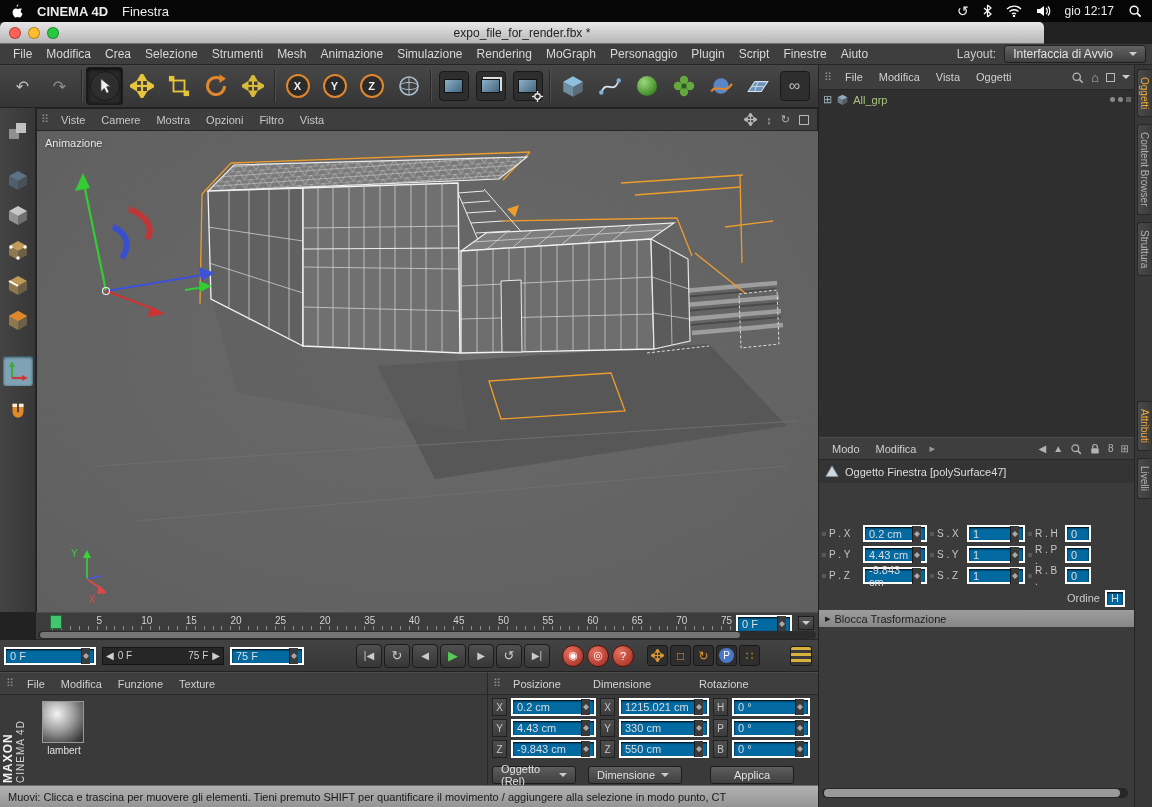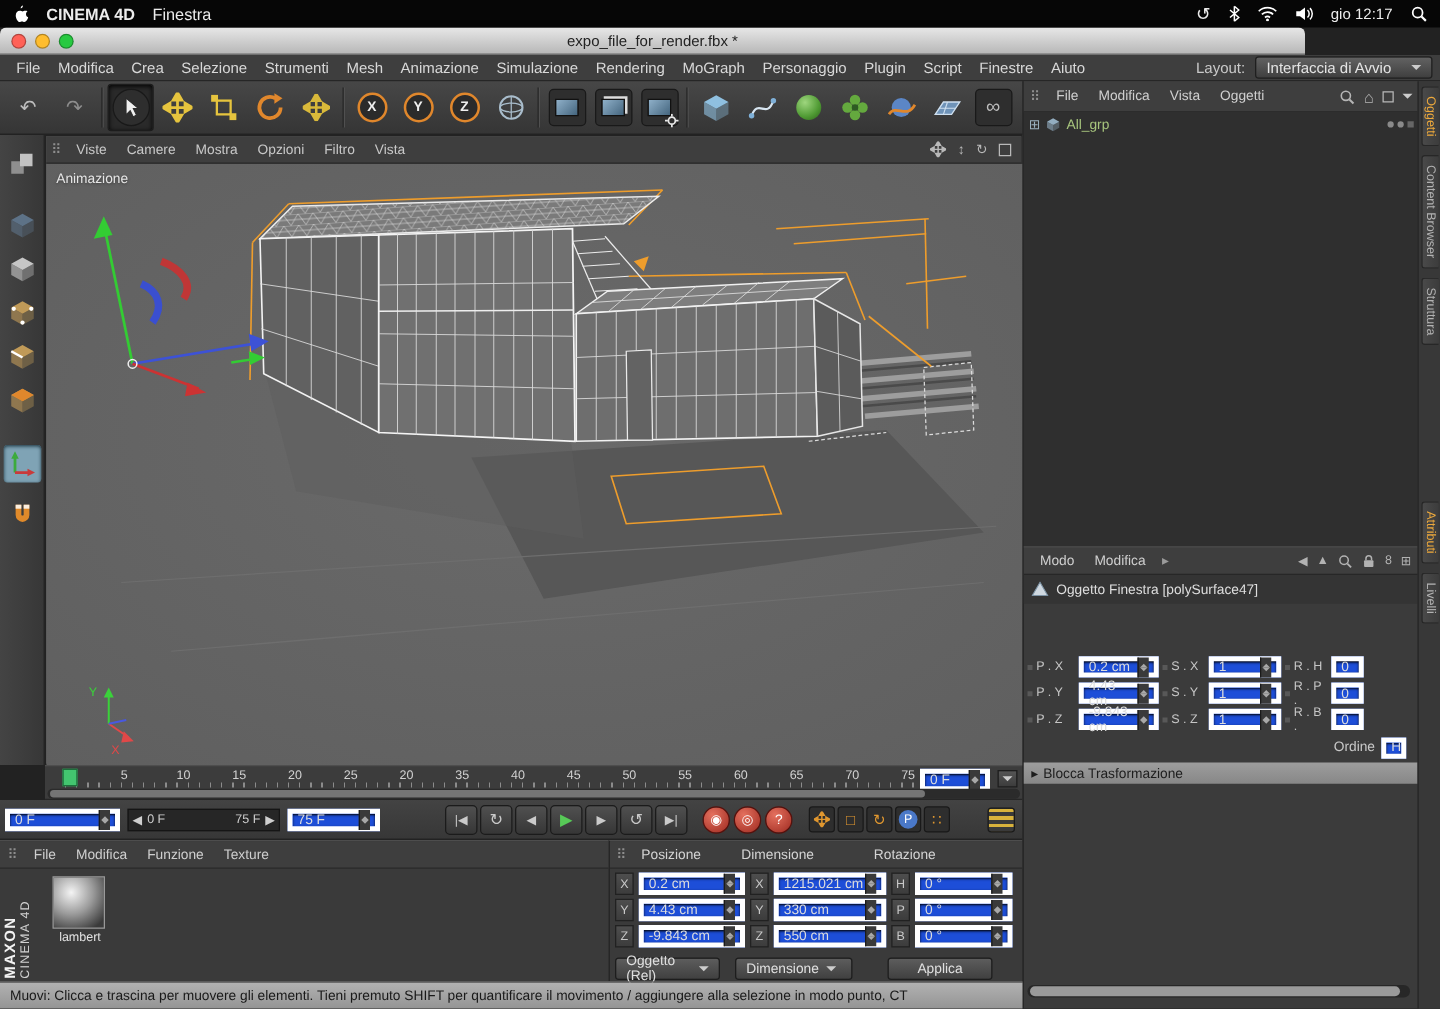--- a/index.html
+++ b/index.html
@@ -46,21 +46,21 @@
 .ruler{position:absolute;left:16px;top:2px;display:flex}
 .tick{width:44.6px;font-size:10px;color:#d2d2d2}
 .ruler-ticks{position:absolute;left:16px;top:13px;width:700px;height:4px;background:repeating-linear-gradient(90deg,#8c8c8c 0 1px,transparent 1px 8.92px)}
 #playhead{position:absolute;left:14px;top:2px;width:12px;height:14px;background:#43c56f;border:1px solid #1e6e3c}
 #tl-scroll{position:absolute;left:2px;top:18px;width:778px;height:8px;background:#2b2b2b;border-radius:4px}
 #tl-thumb{position:absolute;left:2px;top:1px;width:700px;height:6px;background:#757575;border-radius:3px}
 #tl-frame{position:absolute;left:700px;top:2px;width:56px}
 #tl-dd{position:absolute;left:762px;top:3px;width:16px;height:14px;background:linear-gradient(#555,#3c3c3c);border:1px solid #1d1d1d;display:flex;align-items:center;justify-content:center}
 
 #transport{position:absolute;left:0;top:640px;width:818px;height:32px;background:linear-gradient(#434343,#373737);border-bottom:1px solid #222;display:flex;align-items:center;padding:0 4px}
-.field{background:#1d4ed8;border:4px solid #ffffff;box-shadow:inset 0 1px 2px #000;color:#ddd;display:flex;align-items:center;height:18px;padding:0 4px;font-size:11px}
+.field{background:#0369a1;border:2px solid #ffffff;box-shadow:inset 0 1px 2px #000;color:#ddd;display:flex;align-items:center;height:18px;padding:0 4px;font-size:11px}
 .spin{width:9px;height:16px;margin-left:auto;position:relative;background:#3a3a3a;border-left:1px solid #1a1a1a;flex:none}
 .spin::before{content:"";position:absolute;left:1px;top:2px;border:3px solid transparent;border-bottom-color:#a8a8a8}
 .spin::after{content:"";position:absolute;left:1px;bottom:2px;border:3px solid transparent;border-top-color:#a8a8a8}
 .range{width:122px;height:18px;background:#262626;border:1px solid #151515;display:flex;align-items:center;padding:0 3px;font-size:10px;color:#cfcfcf;margin:0 6px}
 .range .sp{flex:1}
 .pbtn{width:26px;height:24px;background:linear-gradient(#505050,#363636);border:1px solid #1b1b1b;border-radius:4px;display:flex;align-items:center;justify-content:center;color:#cacaca;font-size:10px;margin-right:2px;flex:none}
 .pbtn.play{color:#57c957;font-size:13px}
 .rbtn{width:22px;height:22px;border-radius:50%;background:radial-gradient(circle at 35% 30%,#e4705e,#9e2a20);border:1px solid #55110d;color:#fff;display:flex;align-items:center;justify-content:center;font-size:11px;margin-right:3px;flex:none}
 .kbtn{width:21px;height:21px;background:#2e2e2e;border:1px solid #191919;border-radius:3px;display:flex;align-items:center;justify-content:center;color:#e0972f;font-size:12px;margin-right:2px;flex:none}
 .kbtn .p{width:15px;height:15px;border-radius:50%;background:#4a78c8;color:#fff;font-size:10px;display:flex;align-items:center;justify-content:center}

